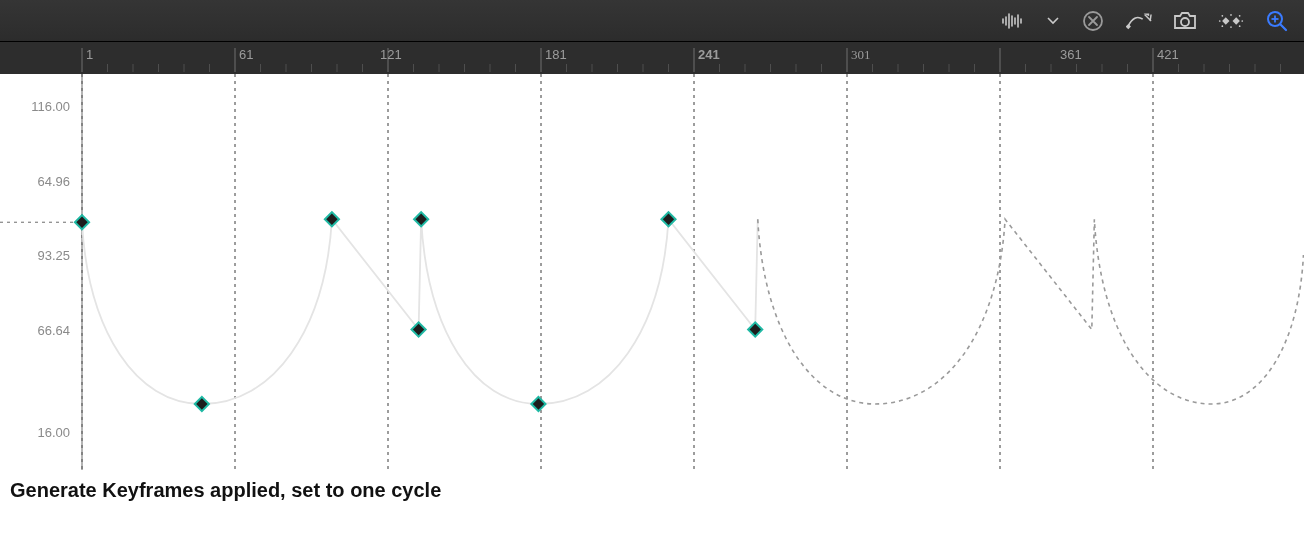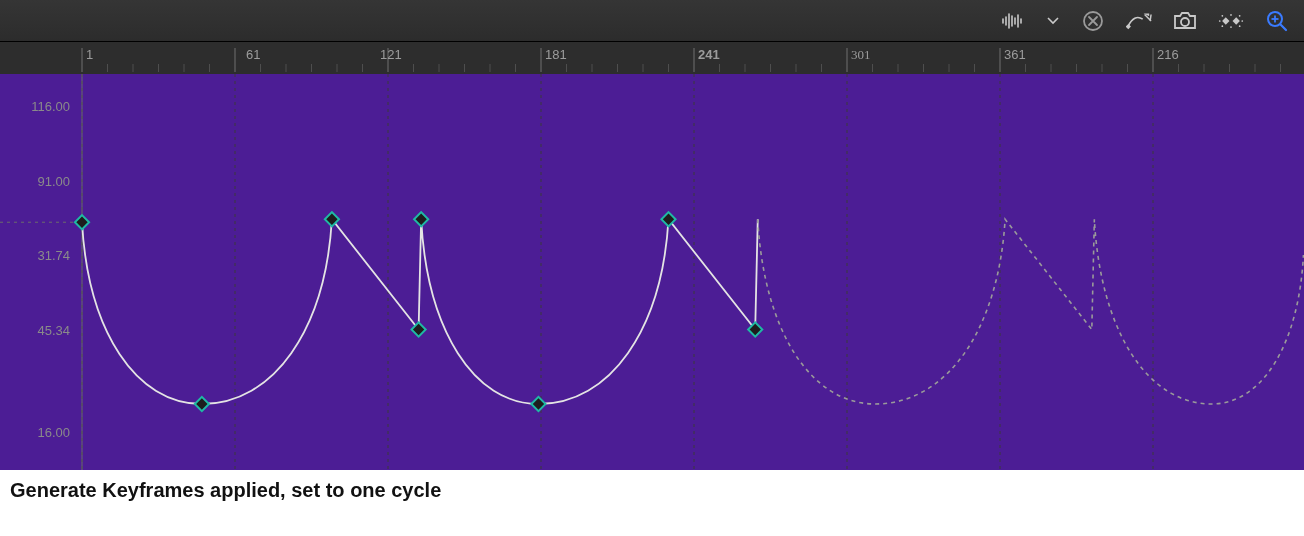--- a/index.html
+++ b/index.html
@@ -50,21 +50,21 @@
   .ruler-label {
     position: absolute;
     top: 5px;
     font-size: 13px;
     color: #9c9c9c;
     user-select: none;
   }
   .graph {
     position: absolute;
     top: 74px; left: 0; right: 0; bottom: 0;
-    background: #4c1d95;
+    background: #ffffff;
   }
   .y-label {
     position: absolute;
     right: calc(100% - 70px);
     transform: translateY(-50%);
     font-size: 13px;
     color: #8a8a8a;
     text-align: right;
     width: 50px;
     user-select: none;
@@ -200,27 +200,27 @@
           <line x1="1102" x2="1102" y1="22" y2="30" stroke="#4e4e4e" stroke-width="1"></line>
           <line x1="1127.5" x2="1127.5" y1="22" y2="30" stroke="#4e4e4e" stroke-width="1"></line>
           <line x1="1153" x2="1153" y1="22" y2="30" stroke="#4e4e4e" stroke-width="1"></line>
           <line x1="1178.5" x2="1178.5" y1="22" y2="30" stroke="#4e4e4e" stroke-width="1"></line>
           <line x1="1204" x2="1204" y1="22" y2="30" stroke="#4e4e4e" stroke-width="1"></line>
           <line x1="1229.5" x2="1229.5" y1="22" y2="30" stroke="#4e4e4e" stroke-width="1"></line>
           <line x1="1255" x2="1255" y1="22" y2="30" stroke="#4e4e4e" stroke-width="1"></line>
           <line x1="1280.5" x2="1280.5" y1="22" y2="30" stroke="#4e4e4e" stroke-width="1"></line>
         </svg>
     <div class="ruler-label" style="left: 86px;">1</div>
-        <div class="ruler-label" style="left: 246px; text-align: center;">61</div>
+        <div class="ruler-label" style="left: 239px; text-align: center;">61</div>
         <div class="ruler-label" style="left: 380px;">121</div>
         <div class="ruler-label" style="left: 545px;">181</div>
         <div class="ruler-label" style="left: 698px; font-weight: bold;">241</div>
         <div class="ruler-label" style="left: 851px; font-family: Liberation Serif, serif;">301</div>
-        <div class="ruler-label" style="left: 1004px;">361</div>
-        <div class="ruler-label" style="left: 1157px;">216</div>
+        <div class="ruler-label" style="left: 1060px;">361</div>
+        <div class="ruler-label" style="left: 1157px;">421</div>
       </div>
 
     <div class="graph">
       <svg id="graph-svg" width="1304" height="396">
           <line x1="82" x2="82" y1="0" y2="396" stroke="#3a3a3a" stroke-width="1" stroke-dasharray="3 4"></line>
           <line x1="235" x2="235" y1="0" y2="396" stroke="#3a3a3a" stroke-width="1" stroke-dasharray="3 4"></line>
           <line x1="388" x2="388" y1="0" y2="396" stroke="#3a3a3a" stroke-width="1" stroke-dasharray="3 4"></line>
           <line x1="541" x2="541" y1="0" y2="396" stroke="#3a3a3a" stroke-width="1" stroke-dasharray="3 4"></line>
           <line x1="694" x2="694" y1="0" y2="396" stroke="#3a3a3a" stroke-width="1" stroke-dasharray="3 4"></line>
           <line x1="847" x2="847" y1="0" y2="396" stroke="#3a3a3a" stroke-width="1" stroke-dasharray="3 4"></line>
@@ -232,18 +232,18 @@
           <path d="M 757.75 145.24 C 763.615 256.096, 810.535 330, 875.05 330 C 946.5774999999999 330, 998.5974999999999 256.096, 1005.0999999999999 145.24 L 1091.8 255.5 L 1094.35 145.24 C 1100.215 256.096, 1147.1349999999998 330, 1211.6499999999999 330 C 1262.1399999999999 330, 1298.86 270.4, 1303.4499999999998 181" fill="none" stroke="#9a9a9a" stroke-width="1.6" stroke-dasharray="4 4"></path>
           <rect x="77" y="143.22" width="10" height="10" transform="rotate(45 82 148.22)" fill="#1d1d1d" stroke="#1fb9a4" stroke-width="2"></rect>
           <rect x="196.85" y="325" width="10" height="10" transform="rotate(45 201.85 330)" fill="#1d1d1d" stroke="#1fb9a4" stroke-width="2"></rect>
           <rect x="326.9" y="140.24" width="10" height="10" transform="rotate(45 331.9 145.24)" fill="#1d1d1d" stroke="#1fb9a4" stroke-width="2"></rect>
           <rect x="413.59999999999997" y="250.5" width="10" height="10" transform="rotate(45 418.59999999999997 255.5)" fill="#1d1d1d" stroke="#1fb9a4" stroke-width="2"></rect>
           <rect x="416.15" y="140.24" width="10" height="10" transform="rotate(45 421.15 145.24)" fill="#1d1d1d" stroke="#1fb9a4" stroke-width="2"></rect>
           <rect x="533.45" y="325" width="10" height="10" transform="rotate(45 538.45 330)" fill="#1d1d1d" stroke="#1fb9a4" stroke-width="2"></rect>
           <rect x="663.5" y="140.24" width="10" height="10" transform="rotate(45 668.5 145.24)" fill="#1d1d1d" stroke="#1fb9a4" stroke-width="2"></rect>
           <rect x="750.1999999999999" y="250.5" width="10" height="10" transform="rotate(45 755.1999999999999 255.5)" fill="#1d1d1d" stroke="#1fb9a4" stroke-width="2"></rect>
         </svg>
-    <div class="y-label" style="top: 32px;">116.00</div><div class="y-label" style="top: 106.5px;">91.00</div><div class="y-label" style="top: 181px;">31.74</div><div class="y-label" style="top: 255.5px;">45.34</div><div class="y-label" style="top: 330px; margin-top: 28px;">16.00</div></div>
+    <div class="y-label" style="top: 32px;">116.00</div><div class="y-label" style="top: 106.5px;">64.96</div><div class="y-label" style="top: 181px;">93.25</div><div class="y-label" style="top: 255.5px;">66.64</div><div class="y-label" style="top: 330px; margin-top: 28px;">16.00</div></div>
 
   </div>
 
   <div class="caption">Generate Keyframes applied, set to one cycle</div>
 </div>
 
 </body></html>

